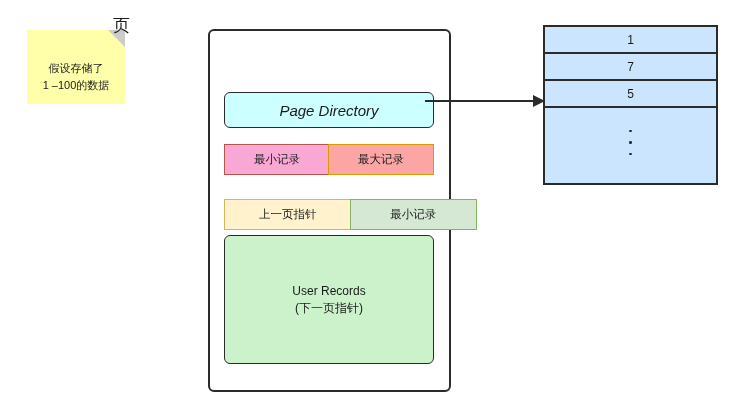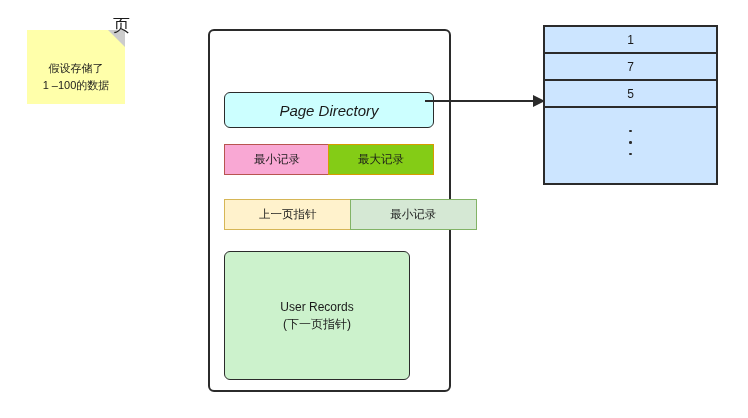--- a/index.html
+++ b/index.html
@@ -126,28 +126,28 @@
     box-sizing: border-box;
     border: 1.6px solid #3a3a3a;
     display: flex;
     align-items: center;
     justify-content: center;
     font-size: 11.5px;
     color: #1a1a1a;
   }
   .cell + .cell { border-left-width: 1.6px; margin-left: -1.6px; }
   .c-min  { background: #f9a8d4; border-color: #b85450; }
-  .c-max  { background: #84cc16; border-color: #d79b00; }
+  .c-max  { background: #fca5a5; border-color: #d79b00; }
   .c-prev { background: #fff2cc; border-color: #d6b656; }
   .c-next { background: #d5e8d4; border-color: #82b366; }
 
   .user-records {
     left: 224px;
-    top: 251px;
-    width: 186px;
+    top: 235px;
+    width: 210px;
     height: 129px;
     background: #ccf2cc;
     border: 1.8px solid #2b2b2b;
     border-radius: 6px;
     flex-direction: column;
     line-height: 17px;
     font-size: 12px;
   }
 
   

